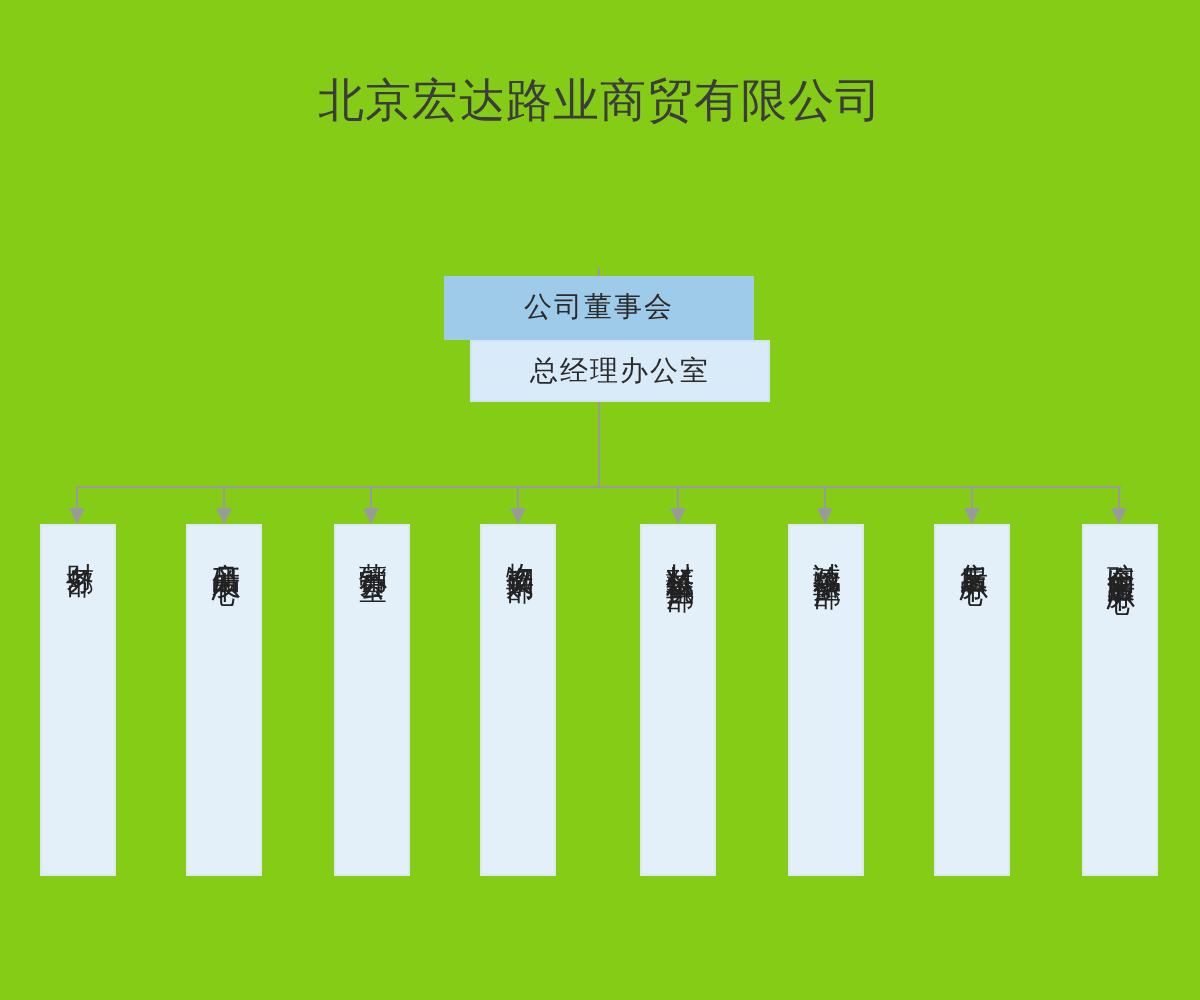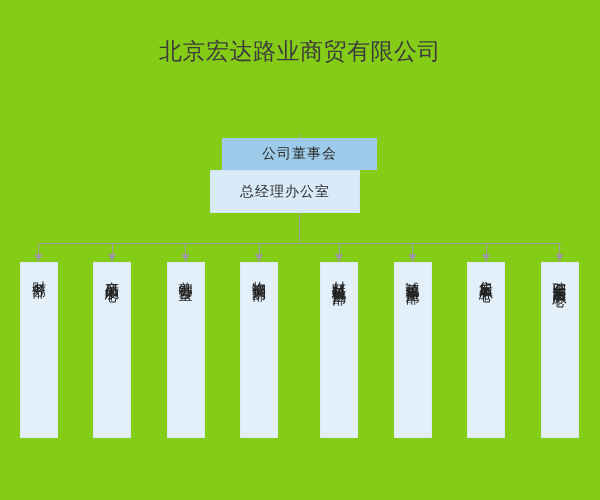--- a/index.html
+++ b/index.html
@@ -50,24 +50,24 @@
     top: 102px;
     width: 155px;
     height: 32px;
     background: #9ecbe9;
     border: 1px solid #9ecbe9;
     font-size: 14px;
     letter-spacing: 1px;
     margin-top: 36px;
   }
   .node-gm {
-    left: 210px;
+    left: 235px;
     top: 170px;
     width: 150px;
-    height: 43px;
+    height: 31px;
     background: #d9eaf8;
     border: 1px solid #d0e4f5;
     font-size: 14px;
     letter-spacing: 1px;
   }
 
   .leaf {
     position: absolute;
     box-sizing: border-box;
     top: 262px;

